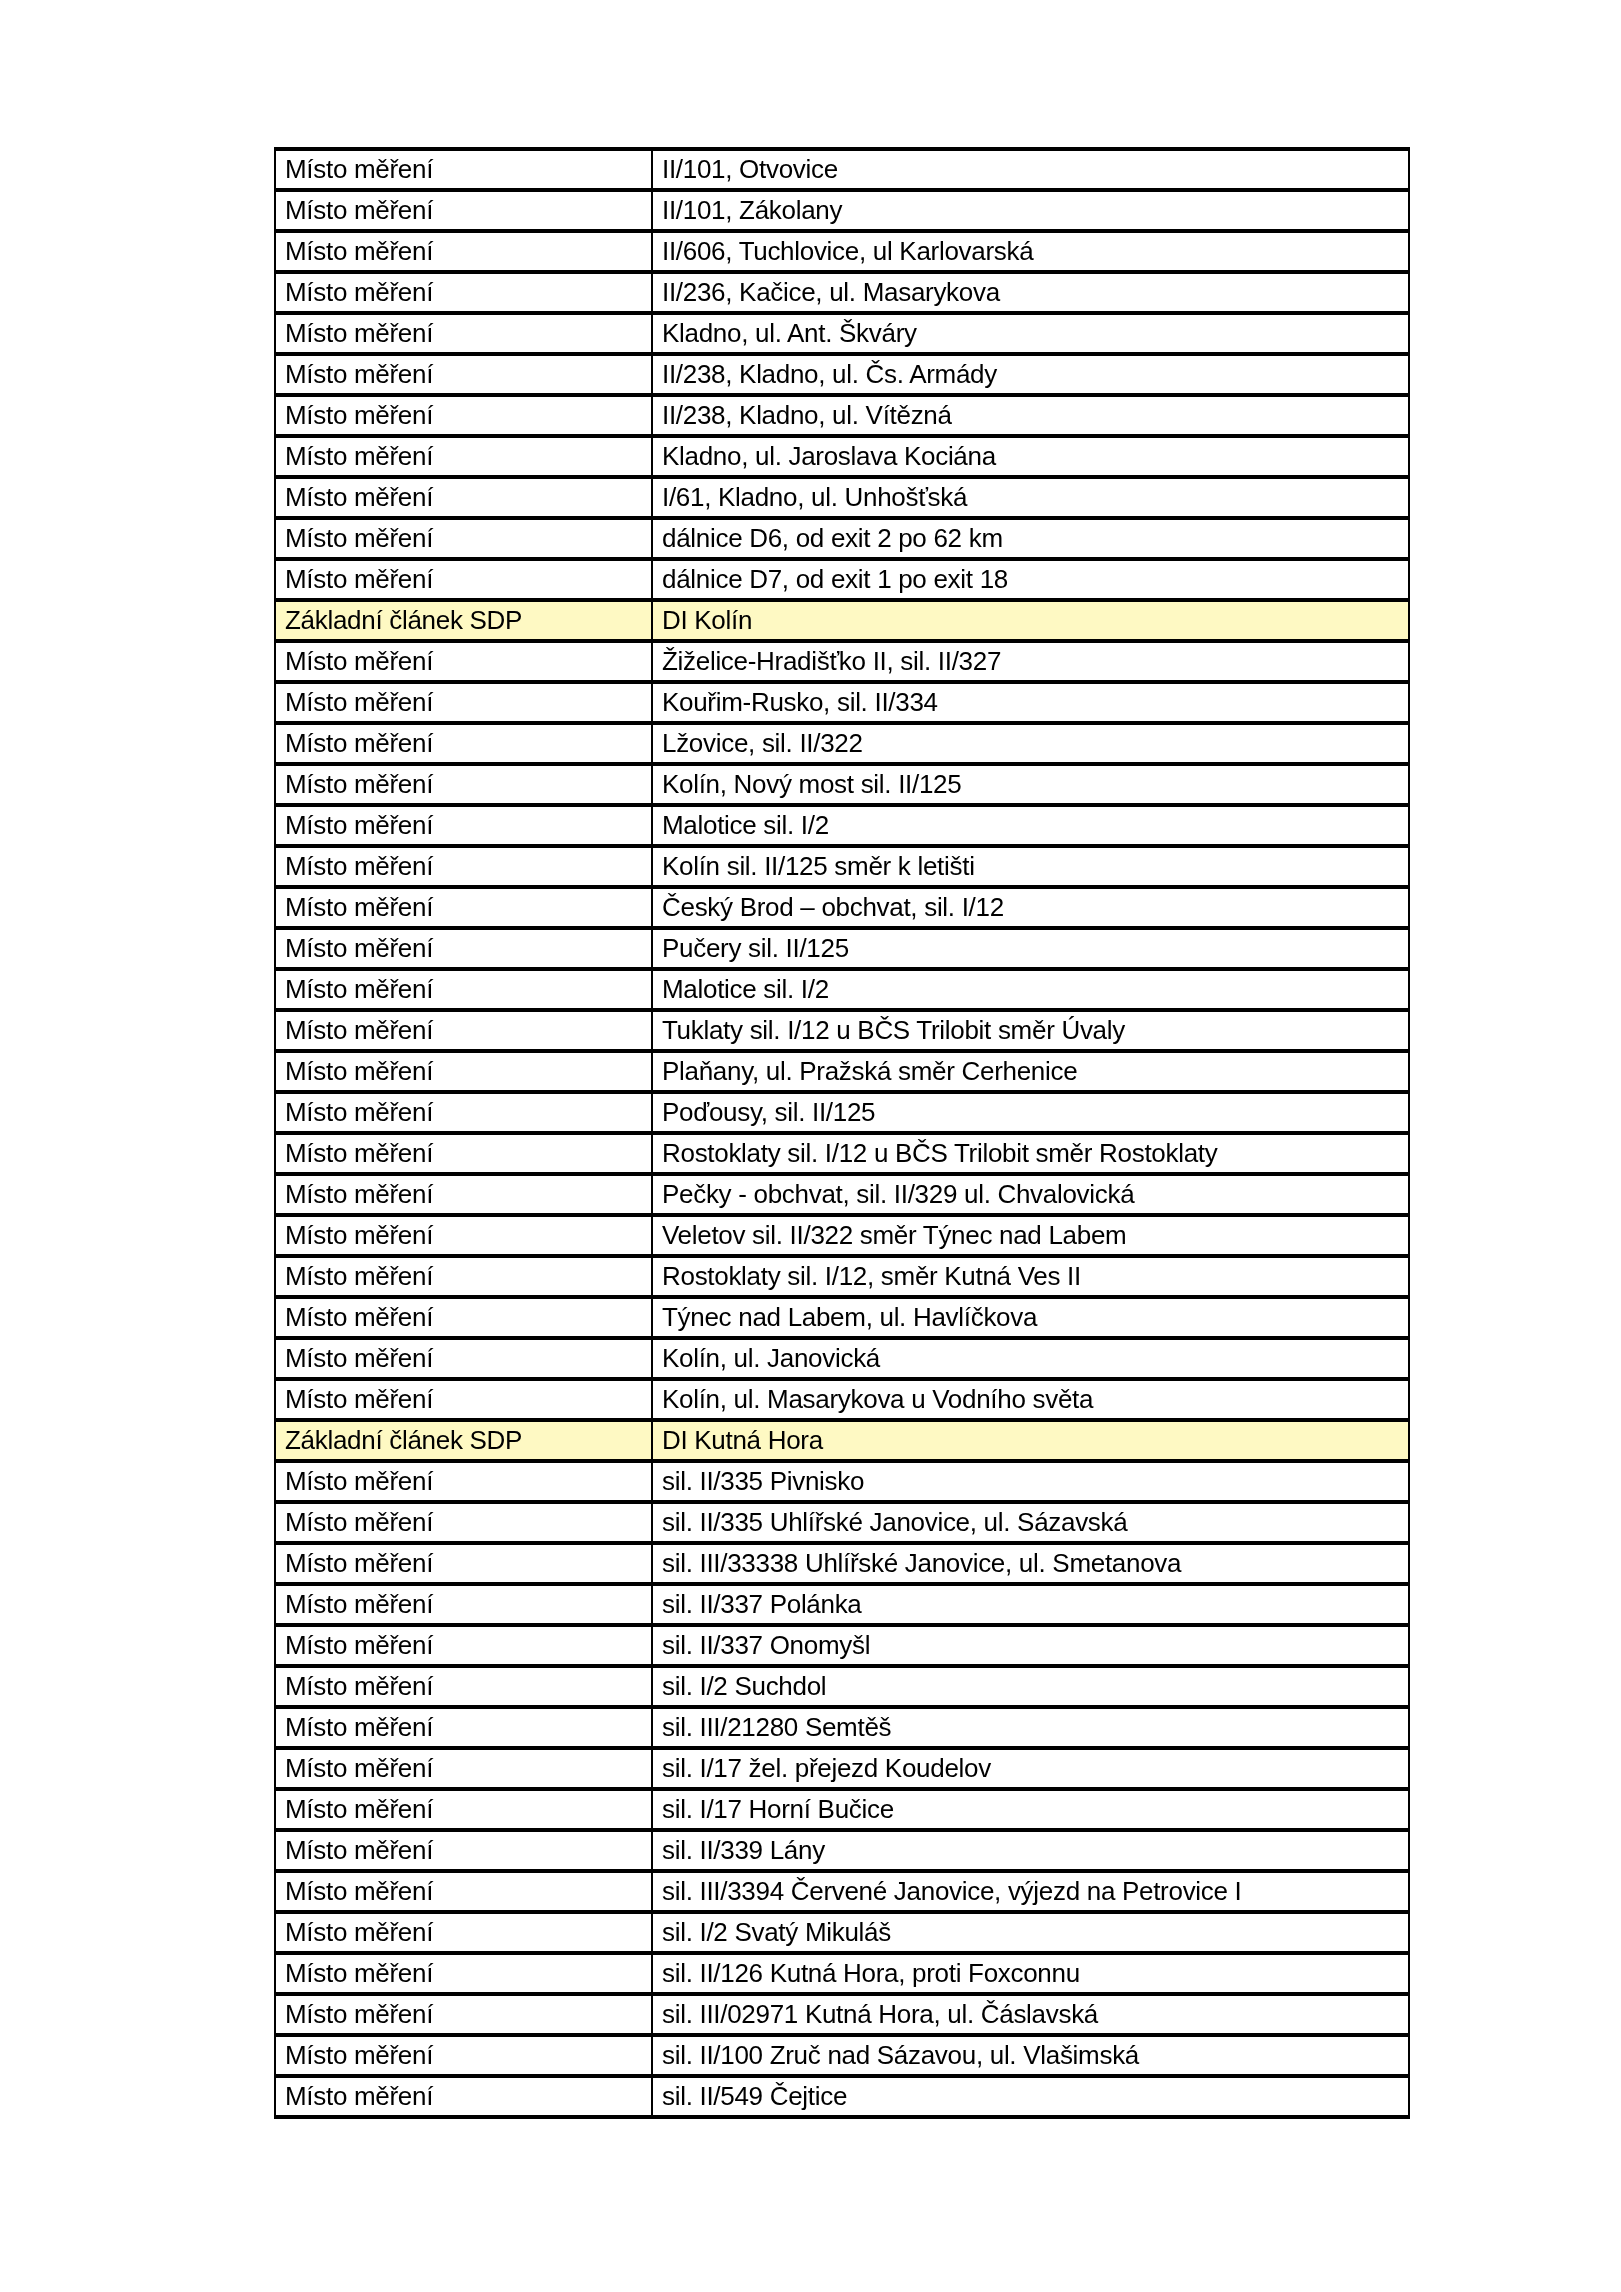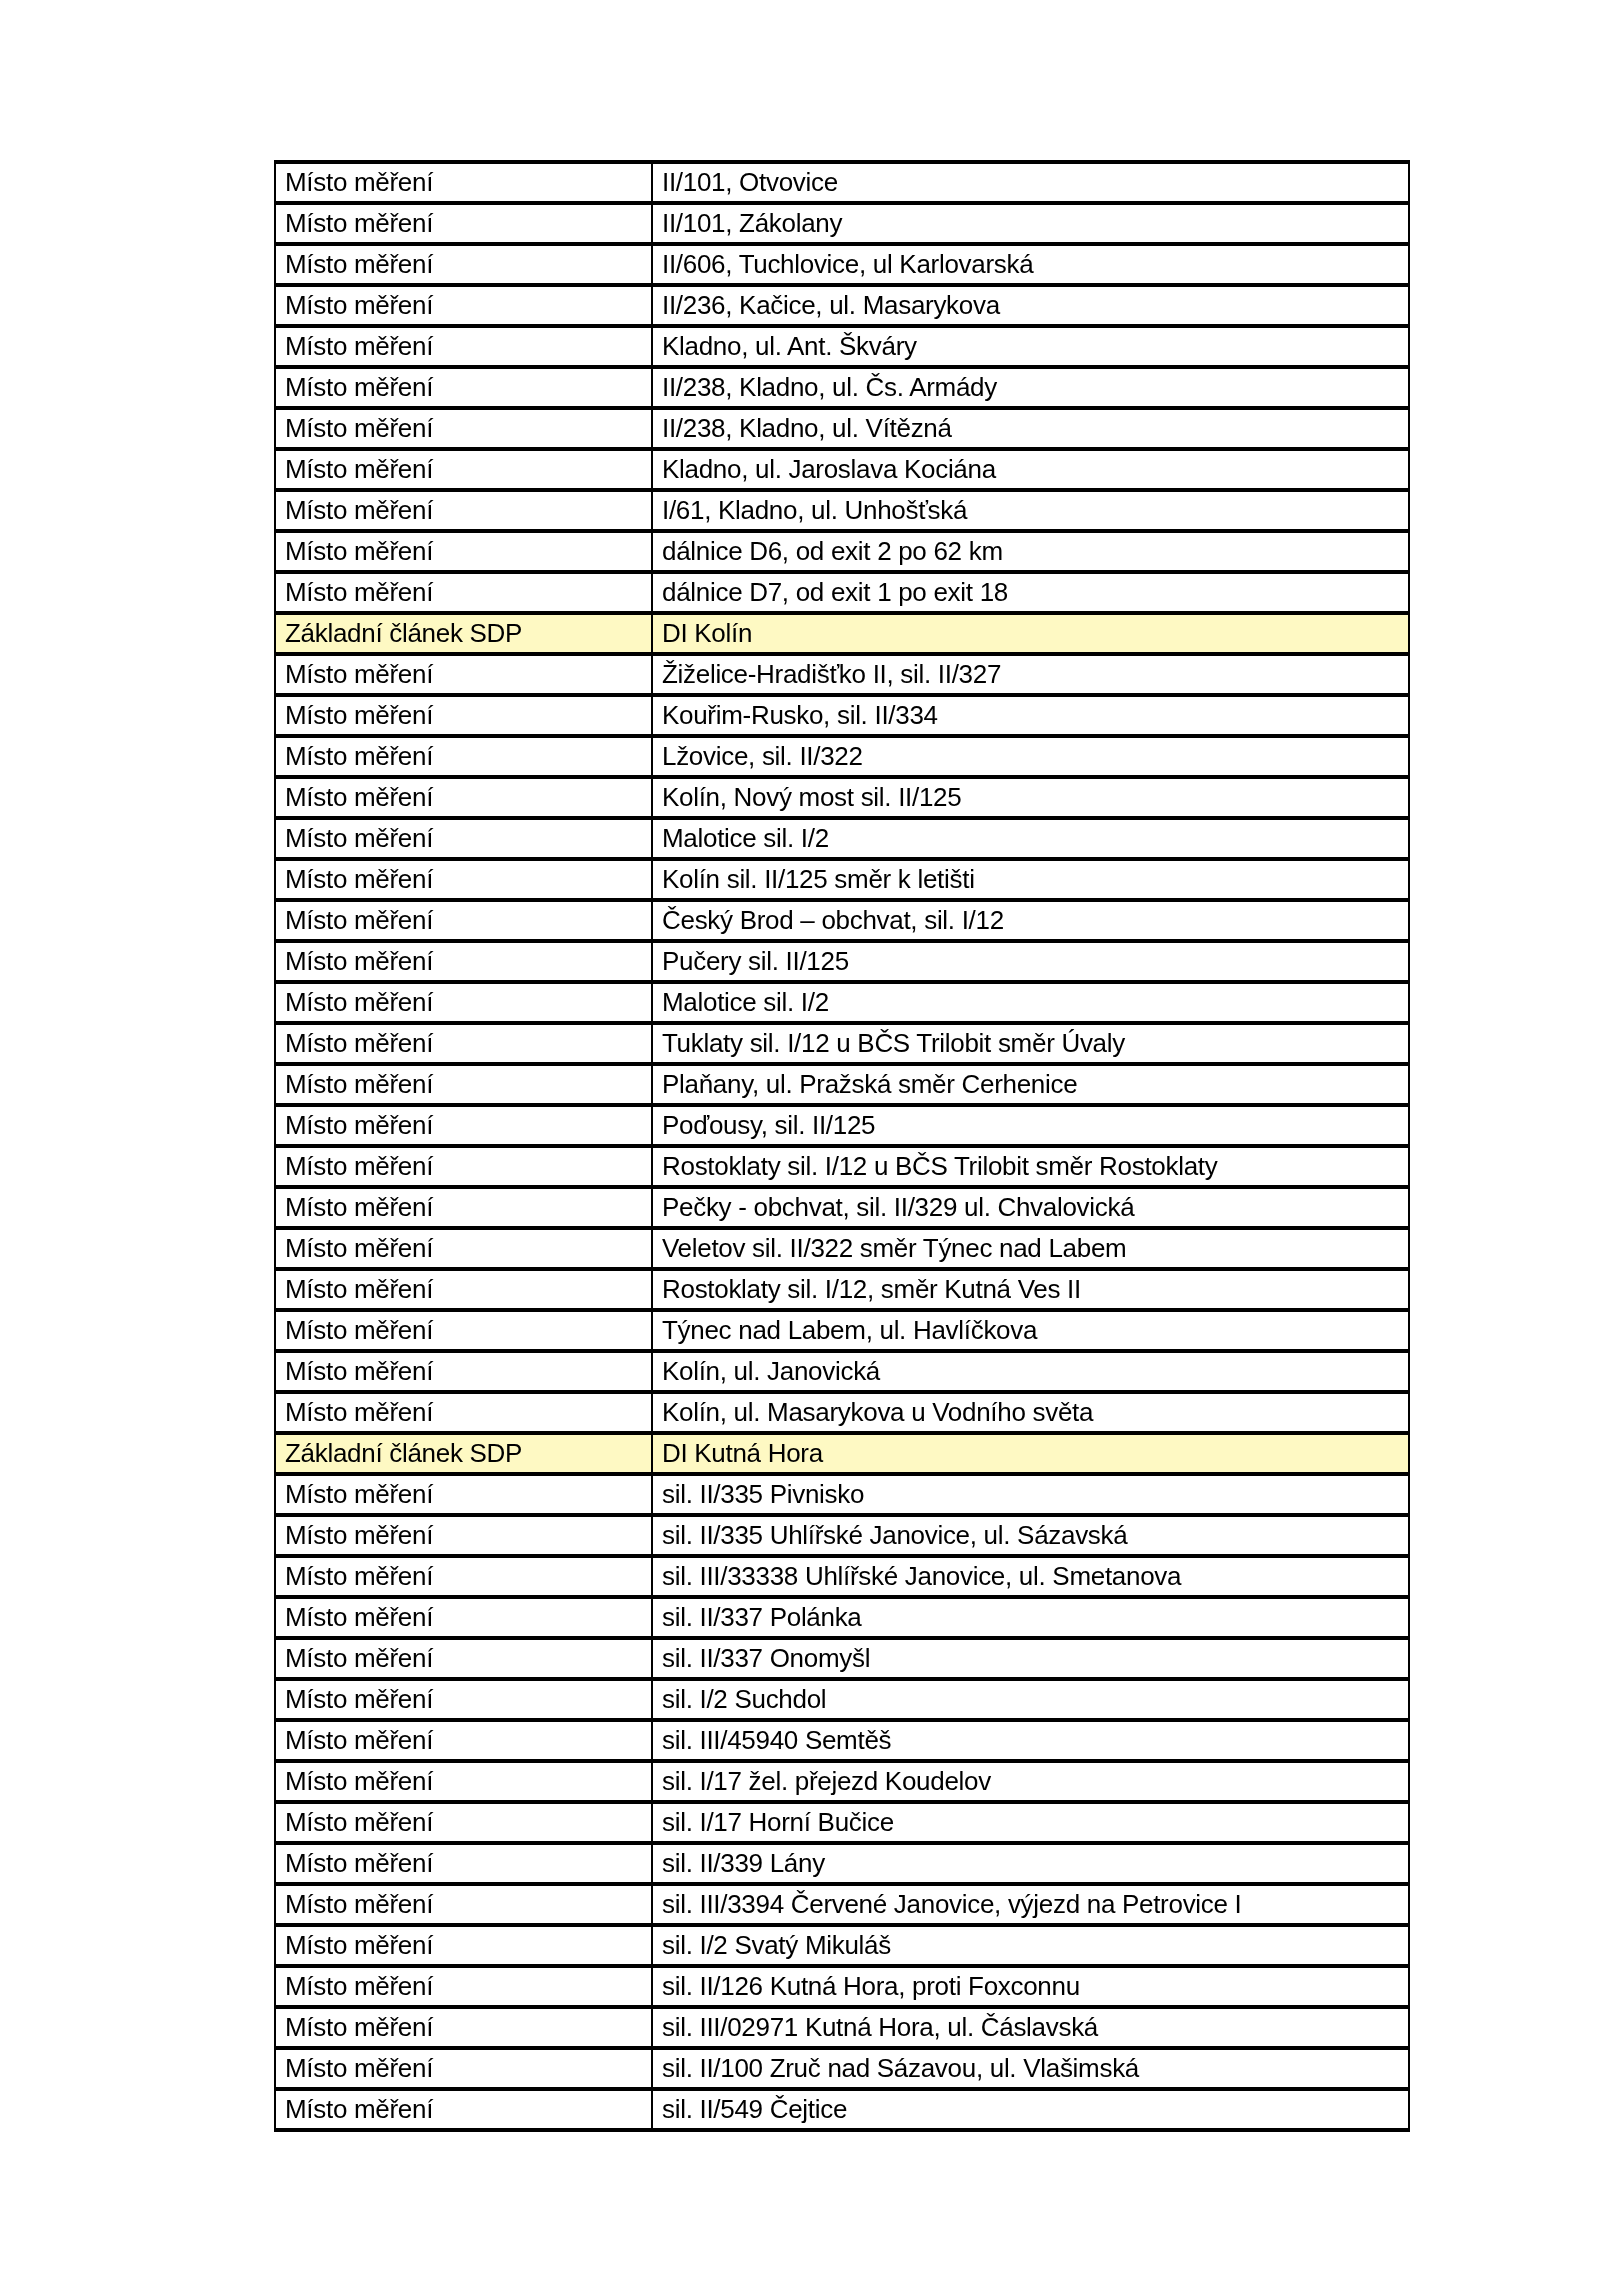--- a/index.html
+++ b/index.html
@@ -10,21 +10,21 @@
     width: 1622px;
     height: 2293px;
     background: #ffffff;
     position: relative;
     font-family: "Liberation Sans", sans-serif;
     color: #000000;
   }
   .measurement-table {
     position: absolute;
     left: 274px;
-    top: 160px;
+    top: 147px;
     width: 1134px;
     border-collapse: collapse;
     table-layout: fixed;
   }
   .measurement-table col.c-label { width: 377px; }
   .measurement-table col.c-value { width: 757px; }
   .measurement-table td {
     border-left: 2.7px solid #000000;
     border-right: 2.7px solid #000000;
     border-top: 4.5px solid #000000;
@@ -201,21 +201,21 @@
       <tr>
     <td>Místo měření</td>
     <td>sil. II/337 Onomyšl</td>
   </tr>
       <tr>
     <td>Místo měření</td>
     <td>sil. I/2 Suchdol</td>
   </tr>
       <tr>
     <td>Místo měření</td>
-    <td>sil. III/45940 Semtěš</td>
+    <td>sil. III/21280 Semtěš</td>
   </tr>
       <tr>
     <td>Místo měření</td>
     <td>sil. I/17 žel. přejezd Koudelov</td>
   </tr>
       <tr>
     <td>Místo měření</td>
     <td>sil. I/17 Horní Bučice</td>
   </tr>
       <tr>

